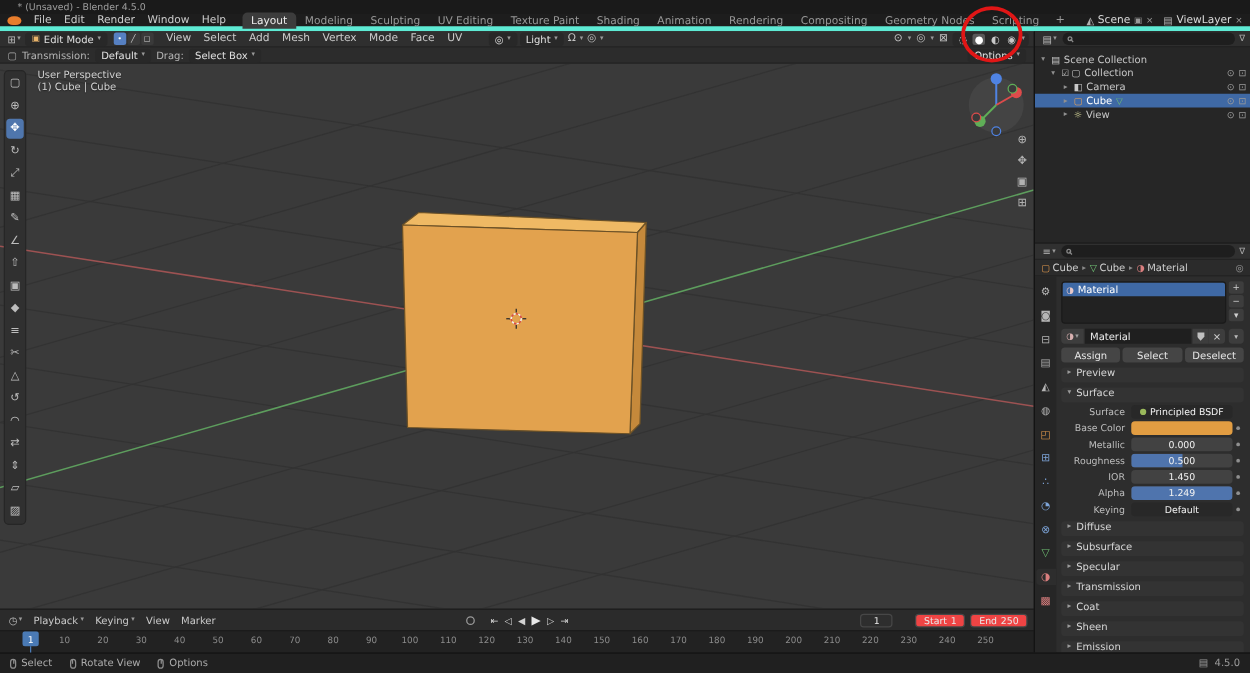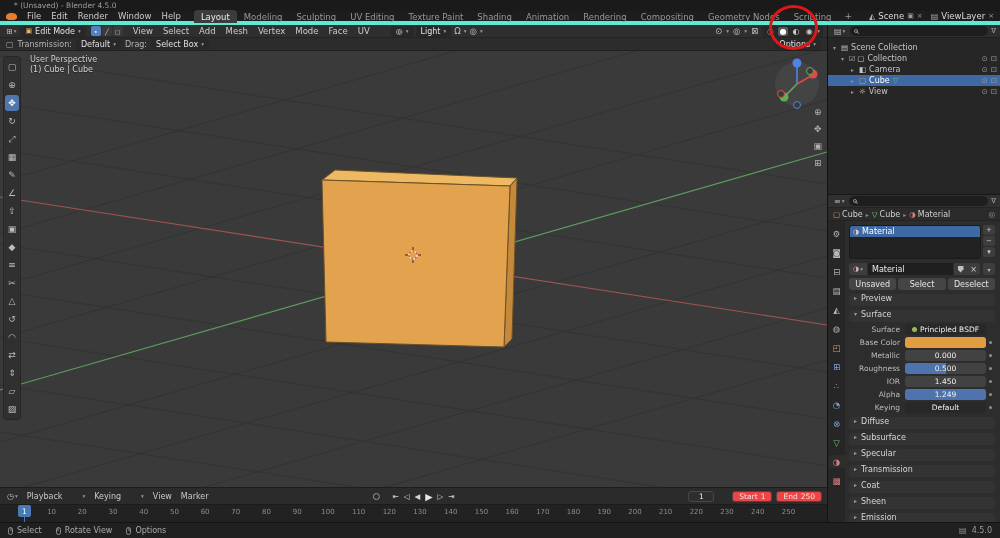--- a/index.html
+++ b/index.html
@@ -59,21 +59,21 @@
   .tool.active{background:#4f76ad;color:#fff}
   .vp-text{position:absolute;left:30px;top:4px;font-size:8px;color:#d2d2d2;line-height:10px;
     text-shadow:0 1px 1px rgba(0,0,0,.45);z-index:4}
   .vp-nav{position:absolute;right:5px;top:56px;display:flex;flex-direction:column;gap:7px;align-items:center;z-index:4}
   .vp-nav span{font-size:9px;color:#c6c6c6;opacity:.85}
 
   
   .timeline{position:absolute;left:0;top:487px;width:827px;height:17px;background:#2b2b2b;
     border-top:1px solid #1e1e1e;display:flex;align-items:center;padding:0 5px;font-size:8px;color:#c9c9c9}
   .tl-menus{display:flex;gap:1px;margin-left:3px}
-  .tl-menu{padding:0 4px;display:flex;gap:20px;align-items:center}
+  .tl-menu{padding:0 4px;display:flex;gap:2px;align-items:center}
   .transport{position:absolute;left:50%;transform:translateX(-50%);display:flex;align-items:center;gap:5px}
   .autokey{width:7px;height:7px;border:1px solid #9a9a9a;border-radius:50%;margin-right:8px}
   .tp{font-size:7.5px;color:#d2d2d2}
   .tp.play{font-size:9.5px;color:#e8e8e8}
   .tl-right{margin-left:auto;display:flex;gap:4px;align-items:center}
   .tl-field{background:#ef4444;border:1px solid #474747;border-radius:3px;height:11px;display:flex;
     align-items:center;padding:0 6px;font-size:7.5px;color:#e8e8e8;gap:3px;white-space:nowrap}
   .tl-frame{width:26px;justify-content:center;margin-right:14px;background:#2e2e2e}
   .ruler{position:absolute;left:0;top:504px;width:827px;height:18px;background:#222;
     border-top:1px solid #1b1b1b;overflow:hidden}
@@ -605,21 +605,21 @@
           <span class="db-browse">◑<span class="arrow">▾</span></span>
           <span class="db-name">Material</span>
           <span class="db-btn">
               <span class="shield"></span>
             </span>
           <span class="db-btn last">×</span>
           <span class="db-extra">▾</span>
         </div>
 
         <div class="actions">
-            <span class="act-btn">Unsaved</span>
+            <span class="act-btn">Assign</span>
             <span class="act-btn">Select</span>
             <span class="act-btn">Deselect</span>
           </div>
 
         <div class="panel-h">
           <span class="disc">▸</span>
           <span>Preview</span>
         </div>
 
         <div class="panel-h">

